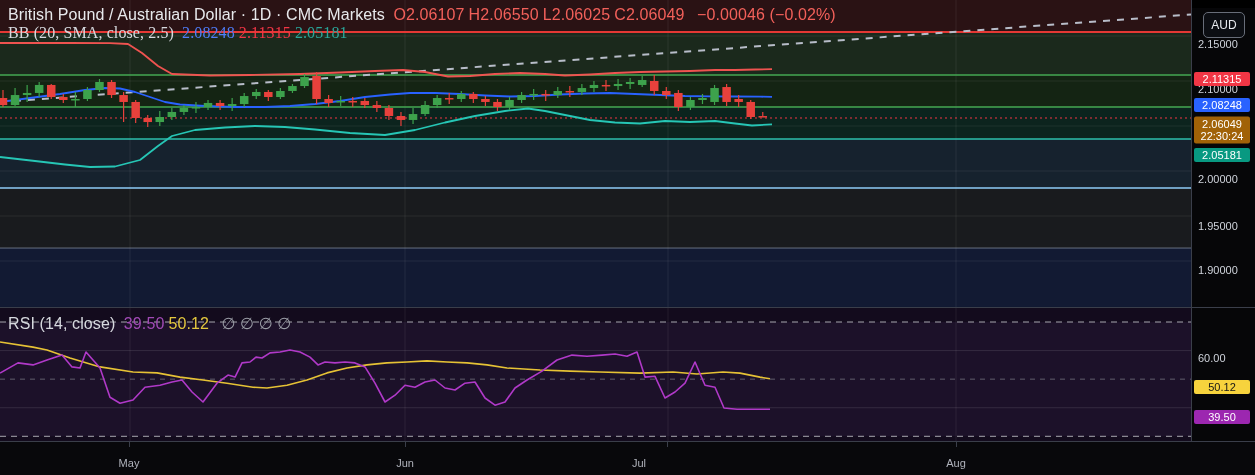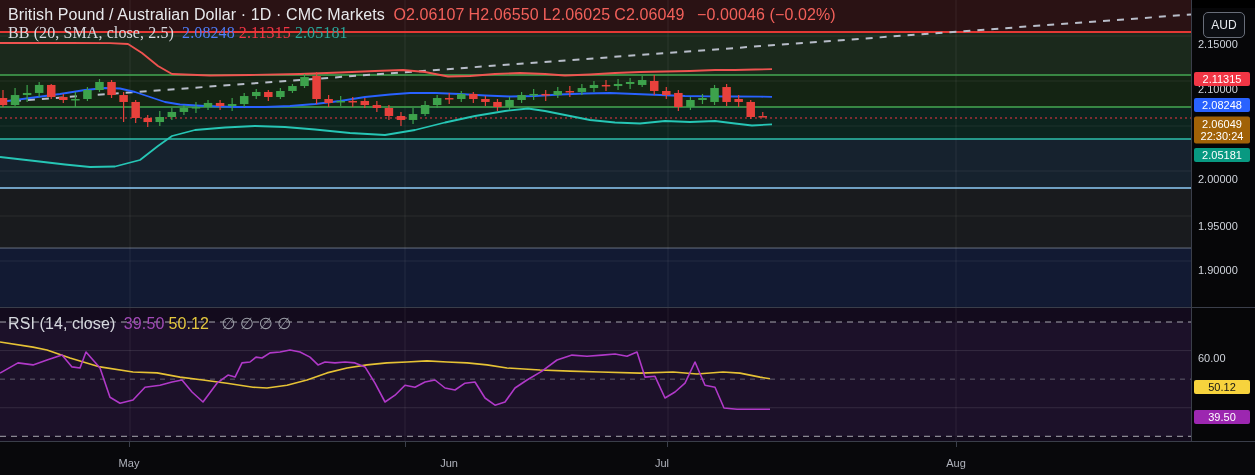--- a/index.html
+++ b/index.html
@@ -374,19 +374,19 @@
       <div class="badge" style="top: 147px; background: rgb(8, 153, 129); color: rgb(255, 255, 255);">2.05181</div>
       <div class="scale-label" style="top: 350px;">60.00</div>
       <div class="badge" style="top: 379px; background: rgb(247, 211, 61); color: rgb(21, 21, 21);">50.12</div>
       <div class="badge" style="top: 409px; background: rgb(156, 39, 176); color: rgb(255, 255, 255);">39.50</div>
     </div>
 
   <div id="time-axis">
       <div class="tick" style="left: 129px;"></div>
       <div class="month" style="left: 129px;">May</div>
       <div class="tick" style="left: 405px;"></div>
-      <div class="month" style="left: 405px; margin-left: 44px;">Jun</div>
+      <div class="month" style="left: 405px;">Jun</div>
       <div class="tick" style="left: 667px;"></div>
-      <div class="month" style="left: 662px;">Jul</div>
+      <div class="month" style="left: 639px;">Jul</div>
       <div class="tick" style="left: 956px;"></div>
       <div class="month" style="left: 956px;">Aug</div>
     </div>
 </div>
 
 </body></html>

